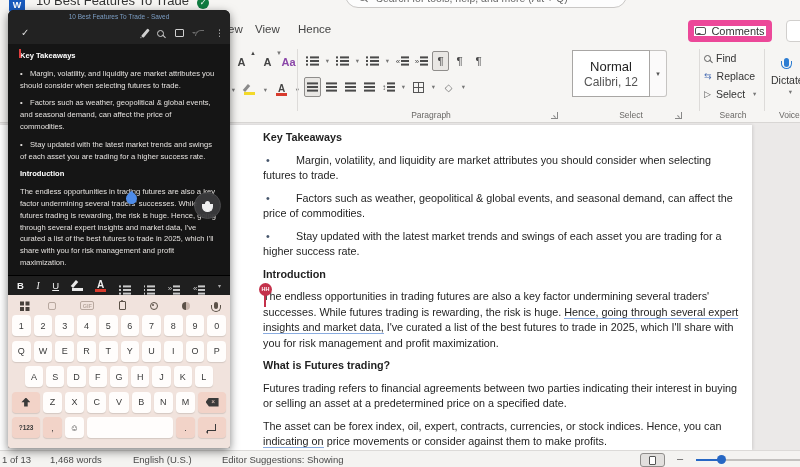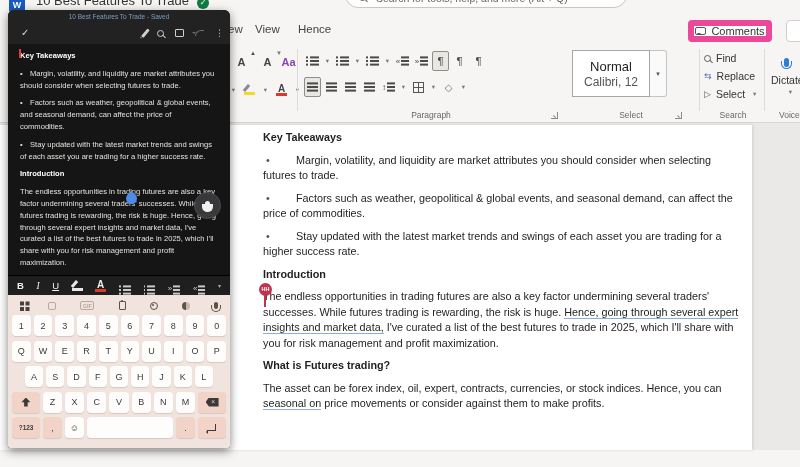--- a/index.html
+++ b/index.html
@@ -299,25 +299,39 @@
   <div class="docarea">
     <div class="page">
       <div class="doc-content" id="doc-content">
           <p class="h">Key Takeaways</p>
           <p class="b"><span class="blt">•</span><span>Margin, volatility, and liquidity are market attributes you should consider when selecting futures to trade.</span></p>
           <p class="b"><span class="blt">•</span><span>Factors such as weather, geopolitical &amp; global events, and seasonal demand, can affect the price of commodities.</span></p>
           <p class="b"><span class="blt">•</span><span>Stay updated with the latest market trends and swings of each asset you are trading for a higher success rate.</span></p>
           <p class="h">Introduction</p>
           <p class="p"><span class="presence">HH</span><span class="pcaret"></span><span>The endless opportunities in trading futures are also a key factor undermining several traders' successes. While futures trading is rewarding, the risk is huge. </span><span class="u">Hence, going through several expert insights and market data,</span><span> I've curated a list of the best futures to trade in 2025, which I'll share with you for risk management and profit maximization.</span></p>
           <p class="h">What is Futures trading?</p>
-          <p class="p"><span>The asset can be forex index, oil, expert, contracts, currencies, or stock indices. Hence, you can </span><span class="u">seasonal on</span><span> price movements or consider against them to make profits.</span></p>
+          <p class="p"><span>Futures trading refers to financial agreements between two parties indicating their interest in buying or selling an asset at a predetermined price on a specified date.</span></p>
+          <p class="p"><span>The asset can be forex index, oil, expert, contracts, currencies, or stock indices. Hence, you can </span><span class="u">indicating on</span><span> price movements or consider against them to make profits.</span></p>
         </div>
     </div>
   </div>
 
+  <div class="statusbar">
+    <span class="sb-item" style="left:2px">1 of 13</span>
+    <span class="sb-item" style="left:50px">1,468 words</span>
+    <span class="sb-item" style="left:133px">English (U.S.)</span>
+    <span class="sb-item" style="left:222px">Editor Suggestions: Showing</span>
+    <div class="view-btn">
+        <span class="page-ic"></span>
+      </div>
+    <span class="zoom-minus">–</span>
+    <div class="zoom-track"></div>
+    <div class="zoom-fill"></div>
+    <div class="zoom-thumb"></div>
+  </div>
 
   <div class="phone">
     <div class="ph-header">10 Best Features To Trade - Saved</div>
     <div class="ph-toolbar">
       <span class="ph-check">✓</span>
       <span class="ph-ticons">
         <span class="pen-ic"></span>
         <span class="mag lt"></span>
         <span class="frame-ic"></span>
         <span class="undo-ic"></span>

